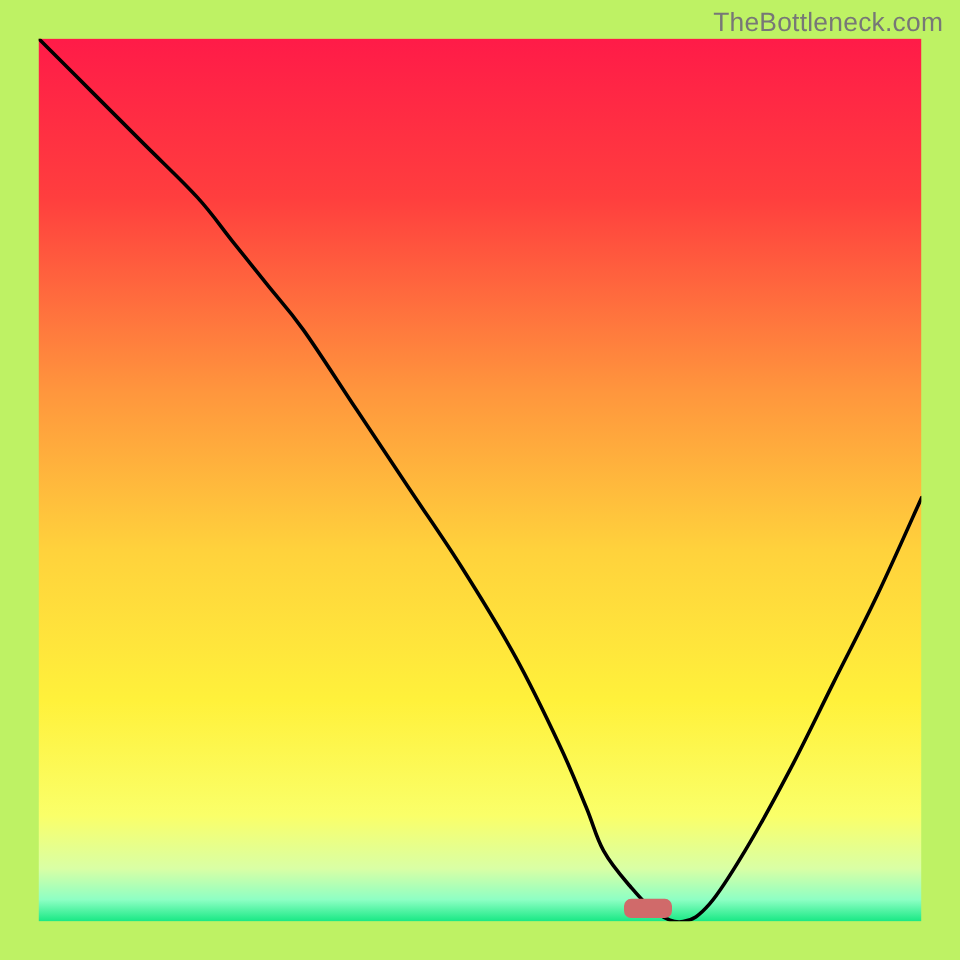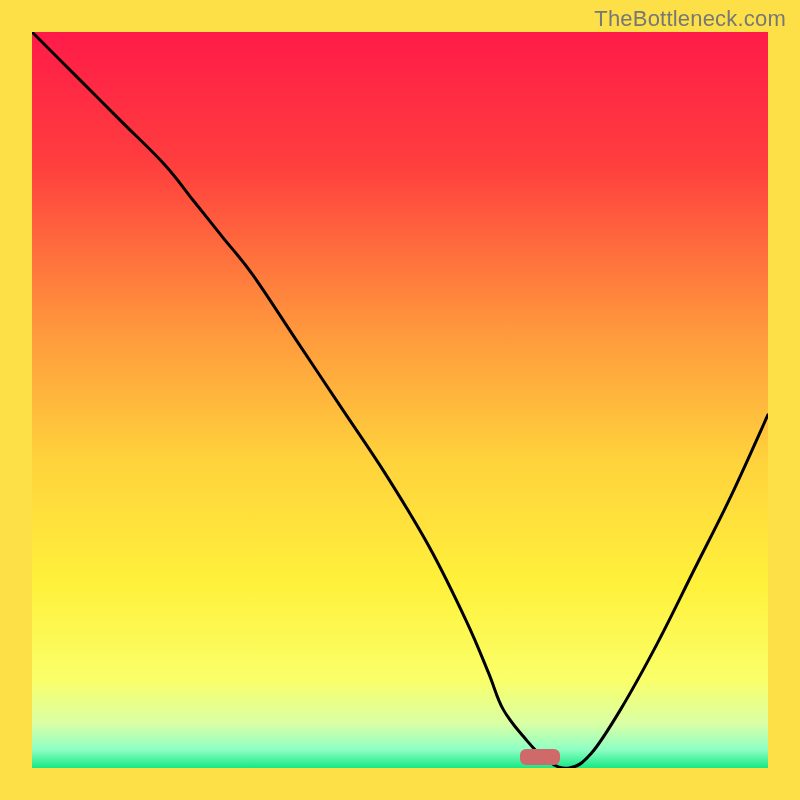--- a/index.html
+++ b/index.html
@@ -10,21 +10,21 @@
     background: #000;
     overflow: hidden;
     font-family: Arial, Helvetica, sans-serif;
   }
   .frame {
     position: absolute;
     left: 0;
     top: 0;
     width: 800px;
     height: 800px;
-    background: #fde047;
+    background: #bef264;
   }
   .plot-area {
     position: absolute;
     left: 32px;
     top: 32px;
     width: 736px;
     height: 736px;
     overflow: hidden;
   }
   .gradient-bg {

